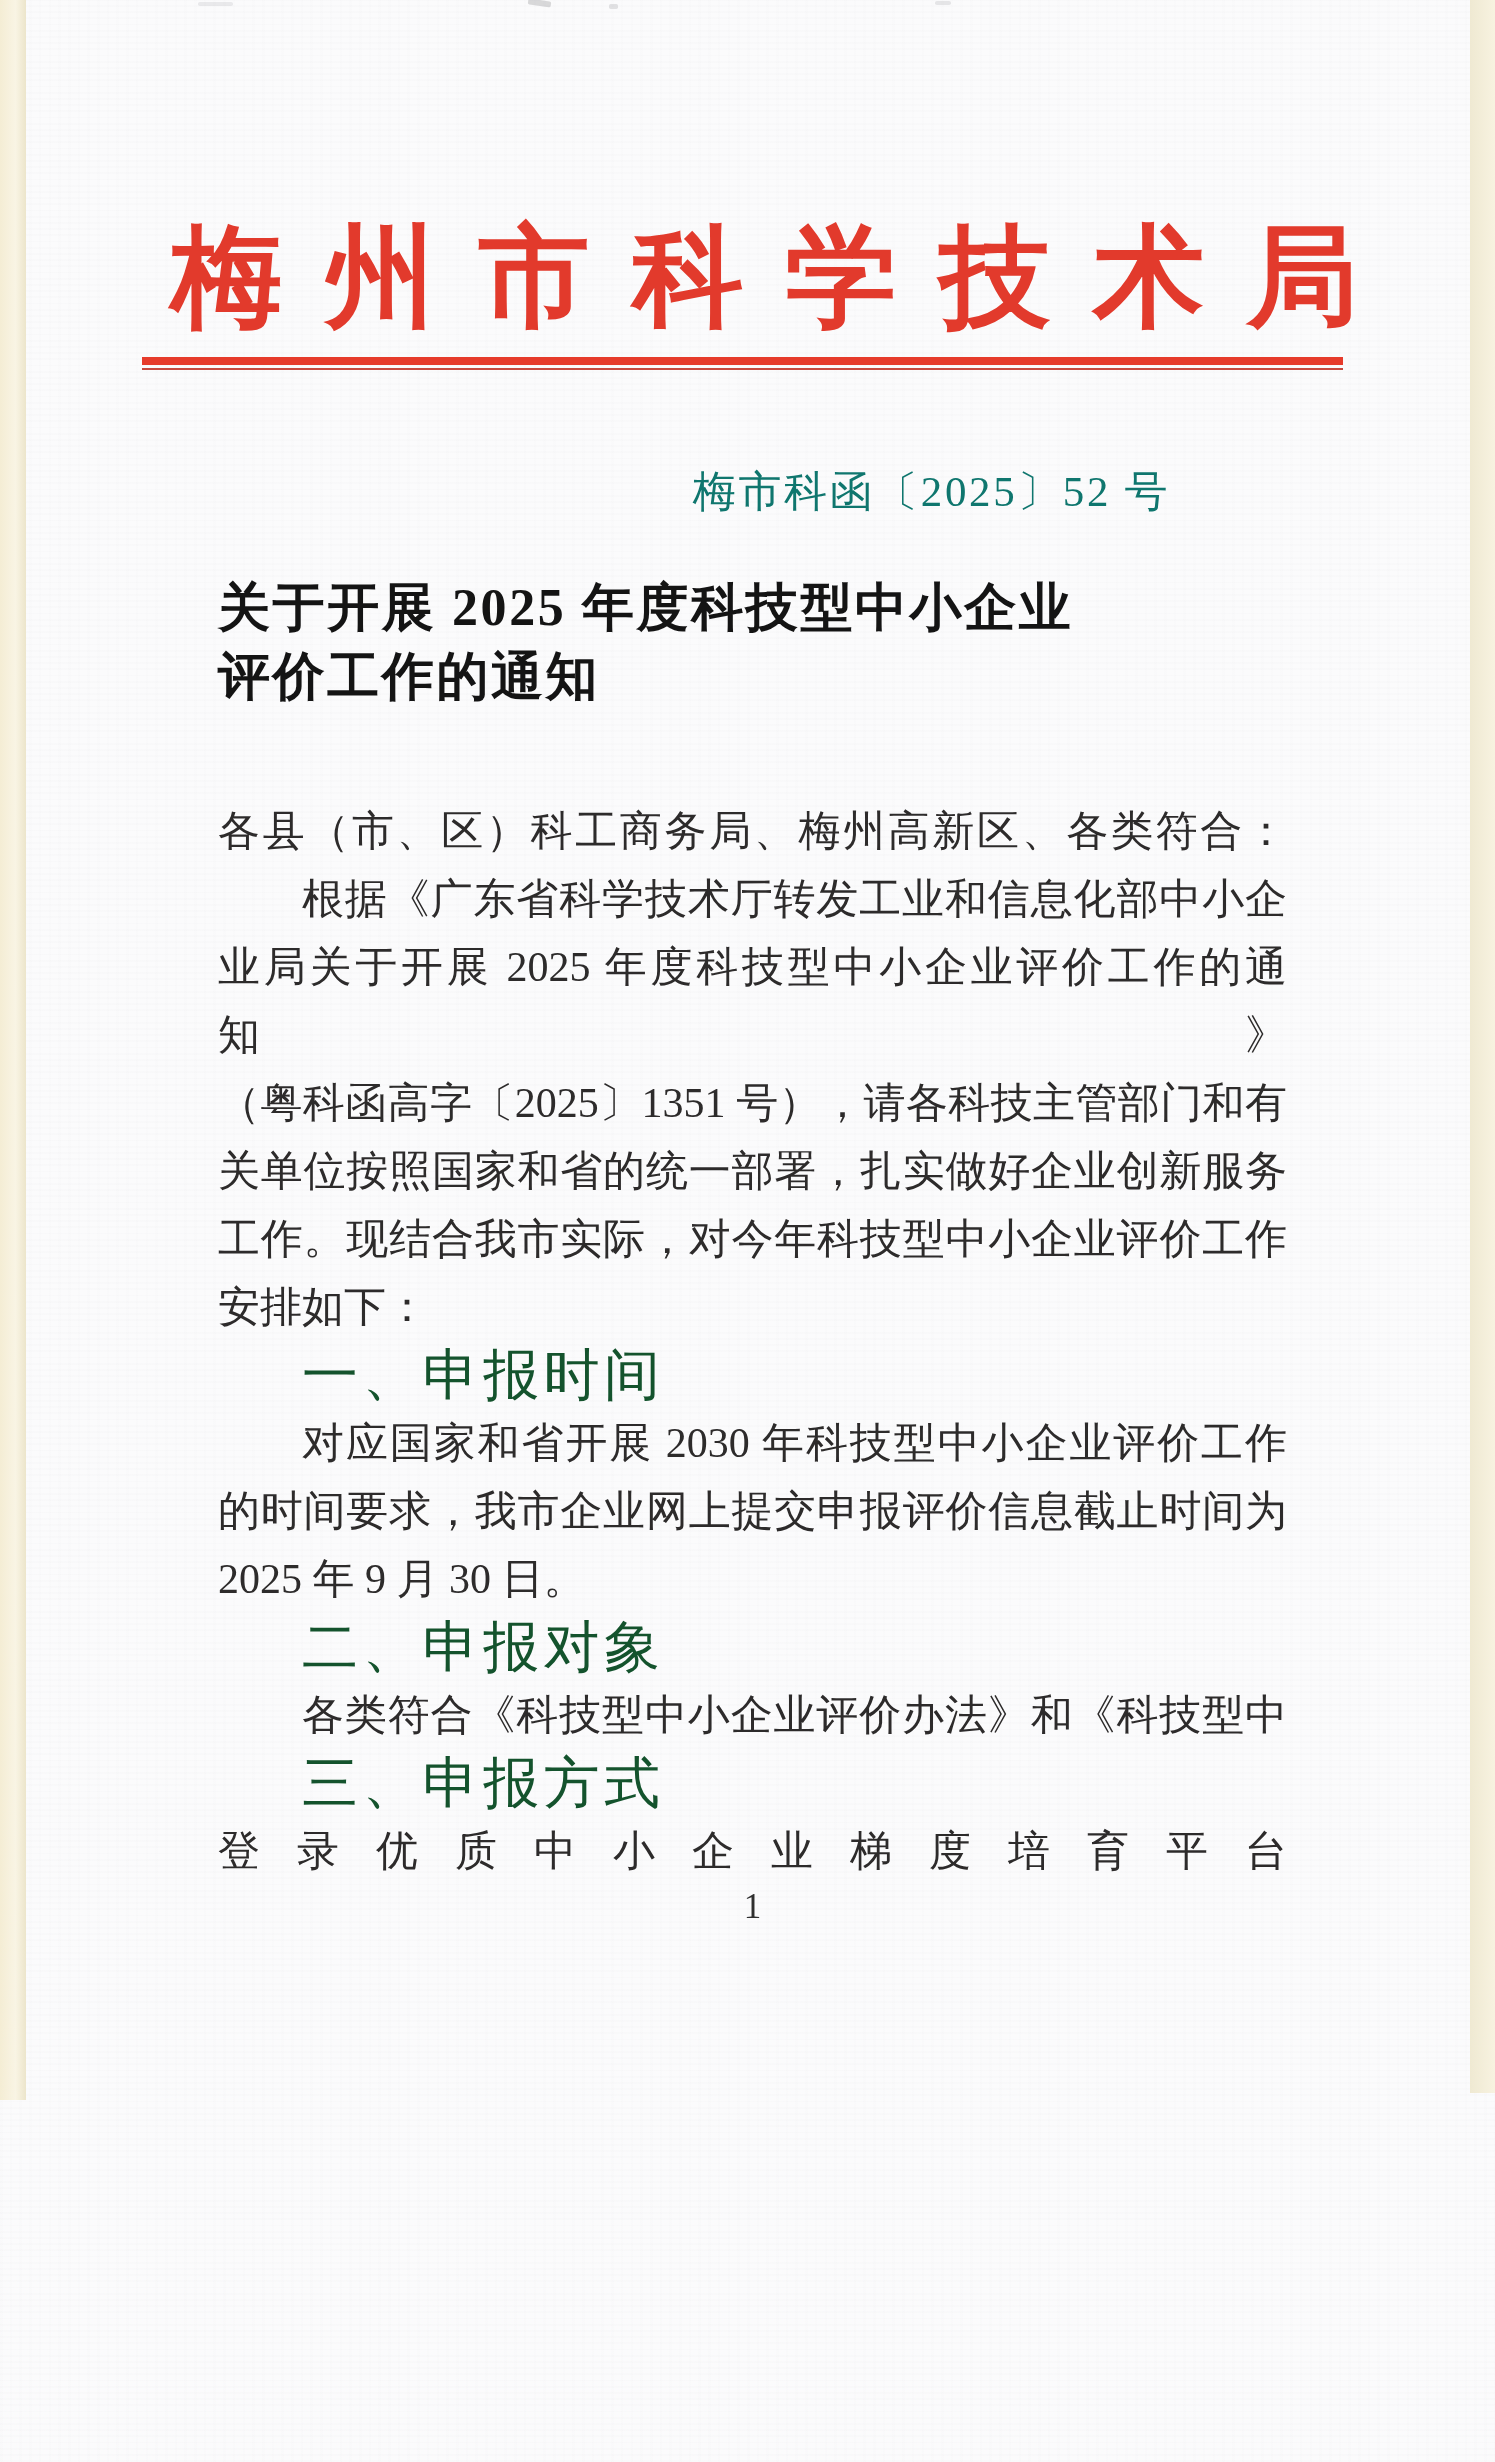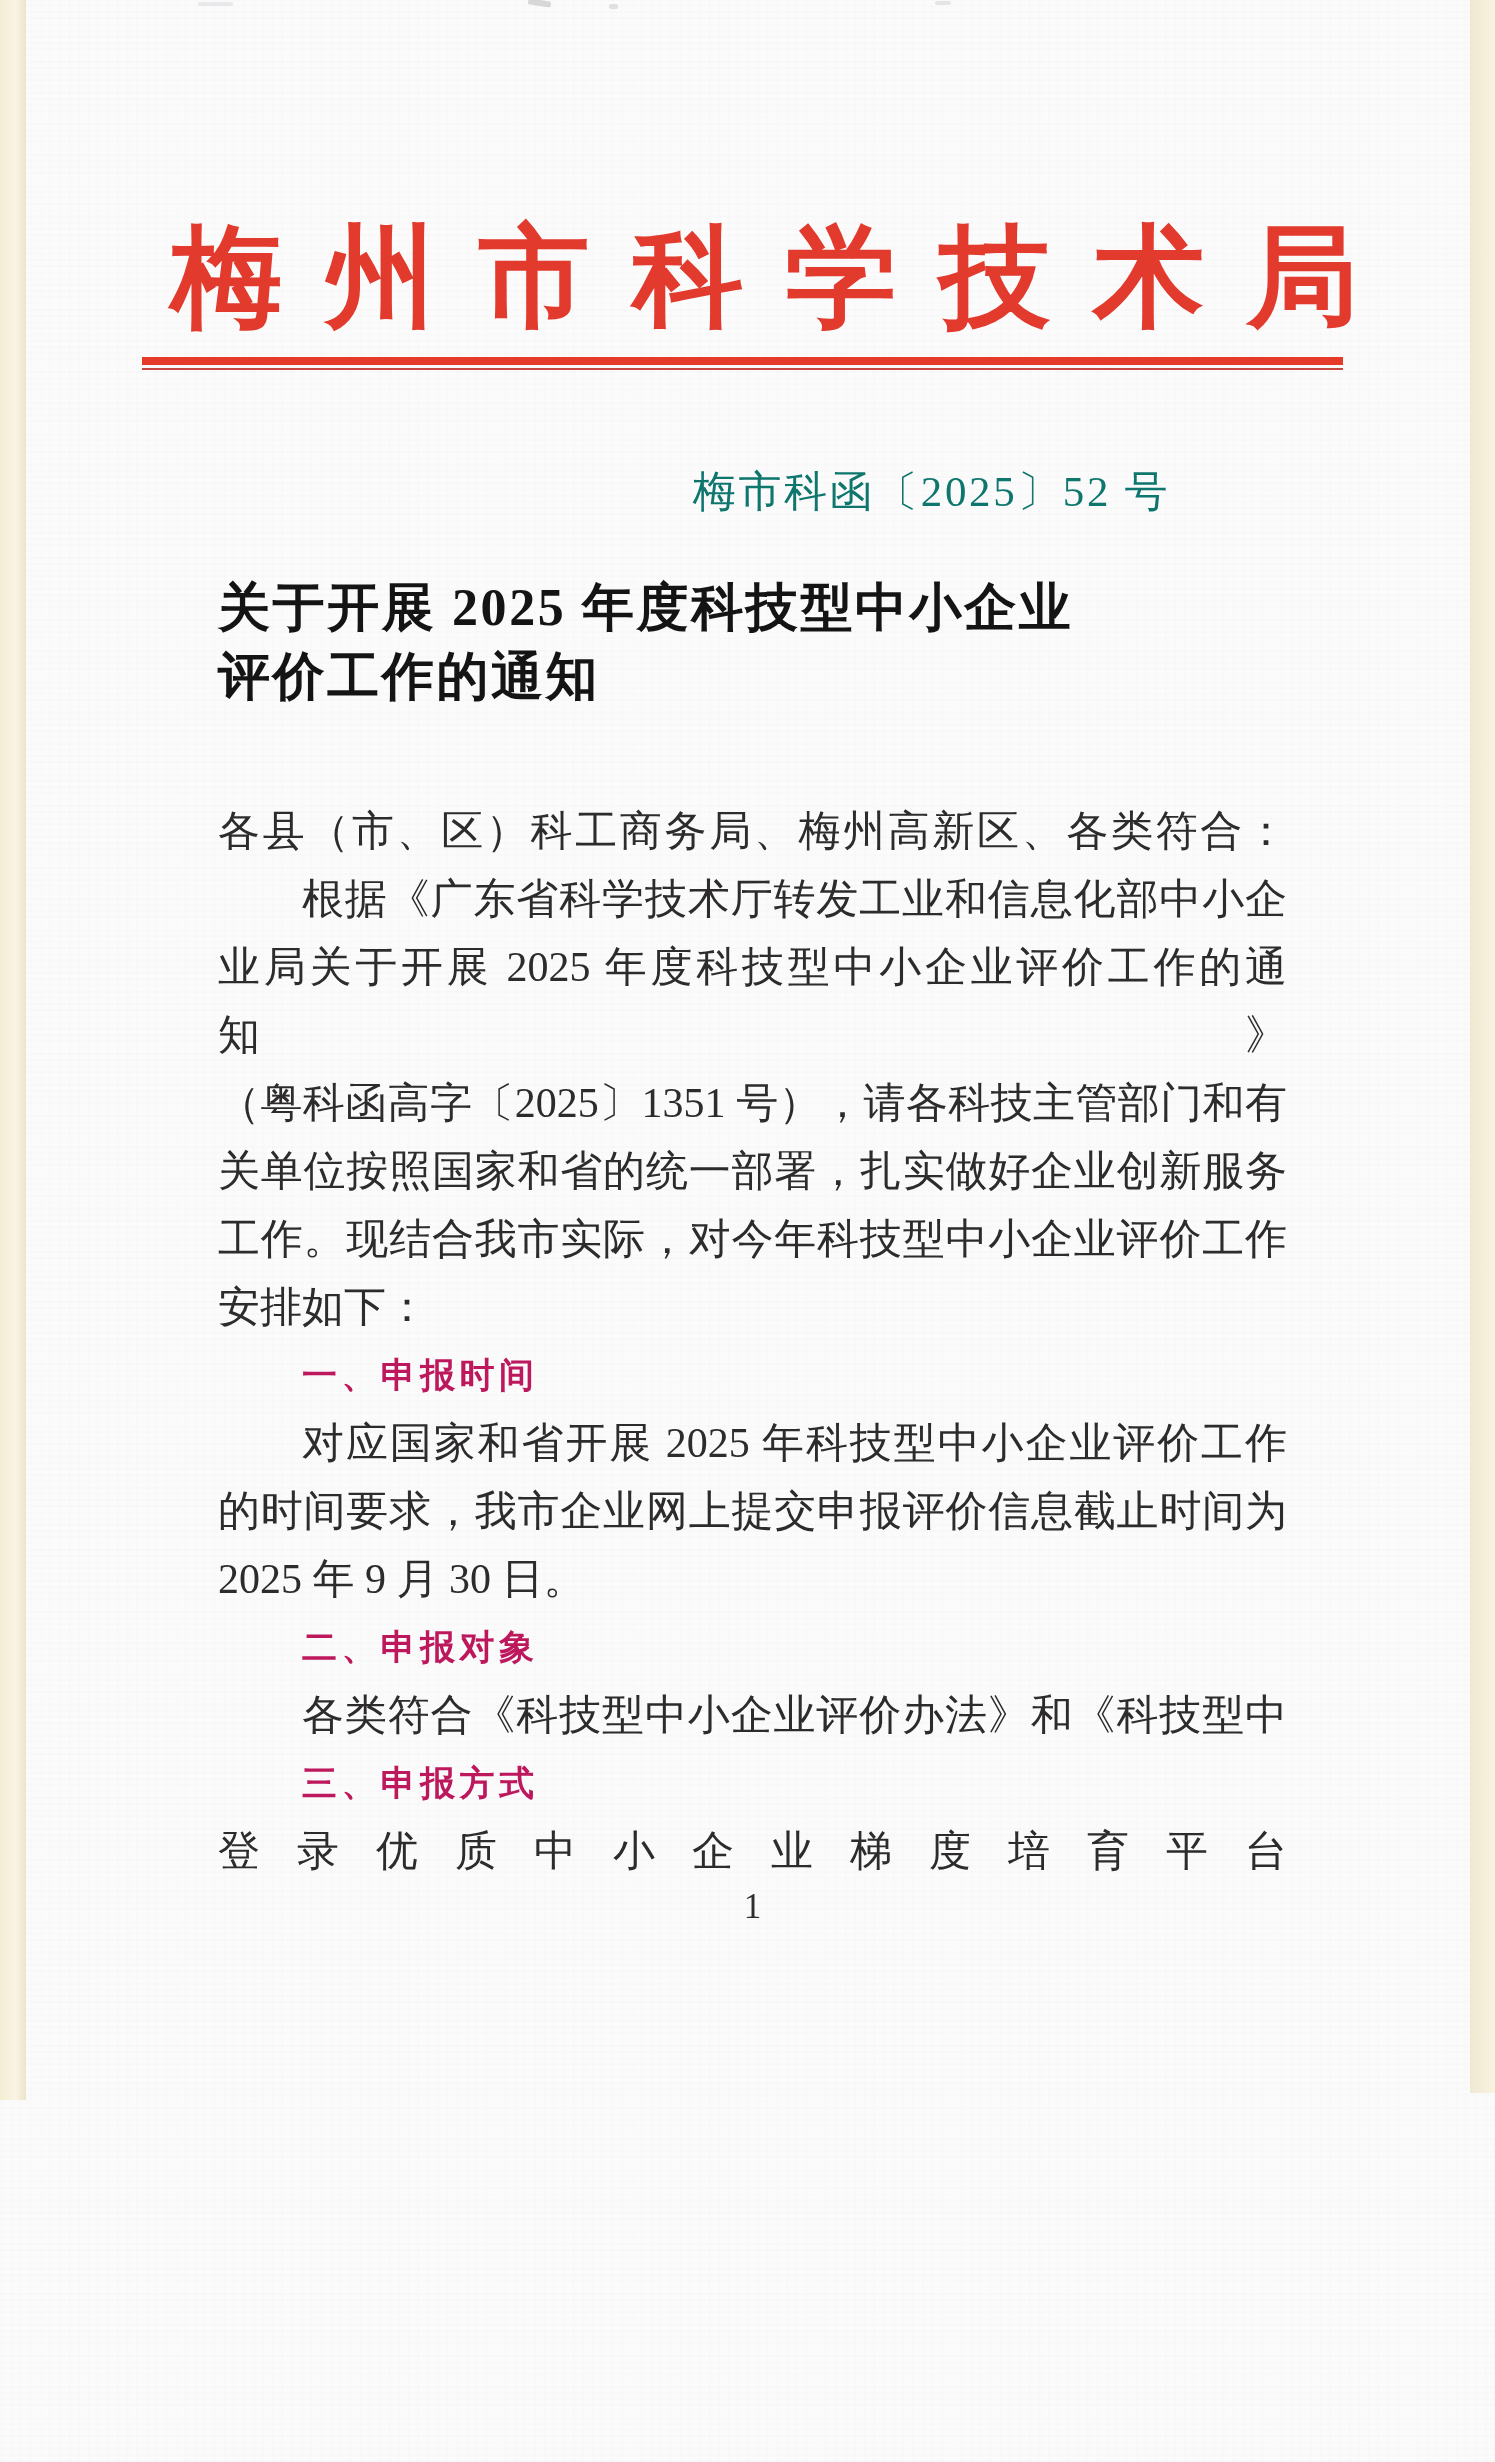--- a/index.html
+++ b/index.html
@@ -39,22 +39,22 @@
     letter-spacing:2.6px;color:#141414;
   }
   .body-lines{
     position:absolute;left:218px;top:797px;width:1069px;
     font-size:42px;color:#2d2b2b;
   }
   .ln{line-height:68px;}
   .j{text-align:justify;text-align-last:justify;}
   .ind{text-indent:84px;}
   .hd{
-    font-family:"Liberation Sans","DejaVu Sans",sans-serif;font-weight:700;
-    text-indent:84px;letter-spacing:4.4px;font-size:35px;color:#be185d;
+    font-family:"Liberation Sans","DejaVu Sans",sans-serif;font-weight:400;
+    text-indent:84px;letter-spacing:4.4px;font-size:56px;color:#14532d;
   }
   .spread{text-align:justify;text-align-last:justify;}
   .page-number{
     position:absolute;left:218px;top:1887px;width:1069px;
     text-align:center;font-size:35px;line-height:39px;color:#2f2f2f;
   }
 </style>
 </head>
 <body>
 
@@ -83,21 +83,21 @@
 
   <div class="body-lines" id="body-lines">
       <div class="ln j">各县（市、区）科工商务局、梅州高新区、各类符合：</div>
       <div class="ln j ind">根据《广东省科学技术厅转发工业和信息化部中小企</div>
       <div class="ln j">业局关于开展 2025 年度科技型中小企业评价工作的通知》</div>
       <div class="ln j">（粤科函高字〔2025〕1351 号），请各科技主管部门和有</div>
       <div class="ln j">关单位按照国家和省的统一部署，扎实做好企业创新服务</div>
       <div class="ln j">工作。现结合我市实际，对今年科技型中小企业评价工作</div>
       <div class="ln">安排如下：</div>
       <div class="ln hd">一、申报时间</div>
-      <div class="ln j ind">对应国家和省开展 2025 年科技型中小企业评价工作</div>
+      <div class="ln j ind">对应国家和省开展 2030 年科技型中小企业评价工作</div>
       <div class="ln j">的时间要求，我市企业网上提交申报评价信息截止时间为</div>
       <div class="ln">2025 年 9 月 30 日。</div>
       <div class="ln hd">二、申报对象</div>
       <div class="ln j ind">各类符合《科技型中小企业评价办法》和《科技型中</div>
       <div class="ln hd">三、申报方式</div>
       <div class="ln spread">登录优质中小企业梯度培育平台</div>
     </div>
 
   <div class="page-number">1</div>
 </div>

